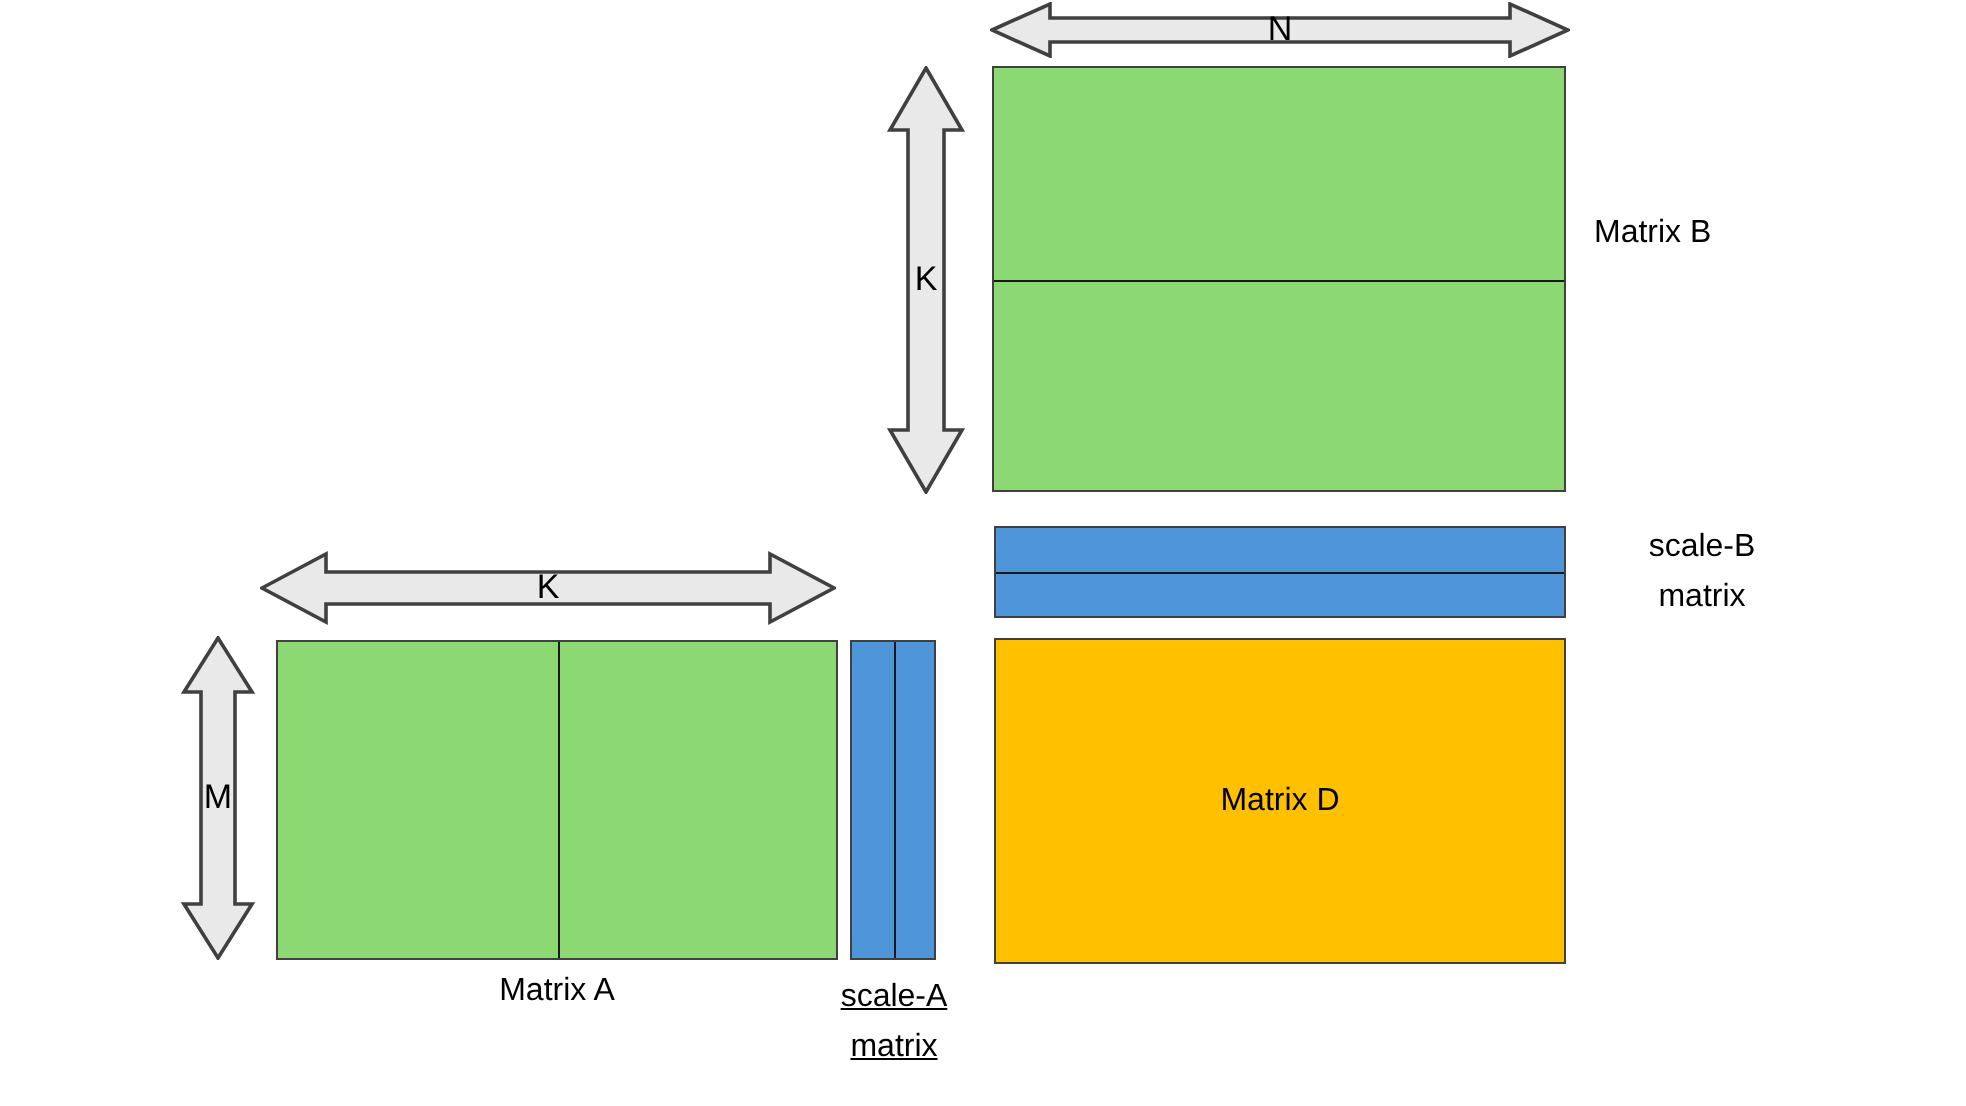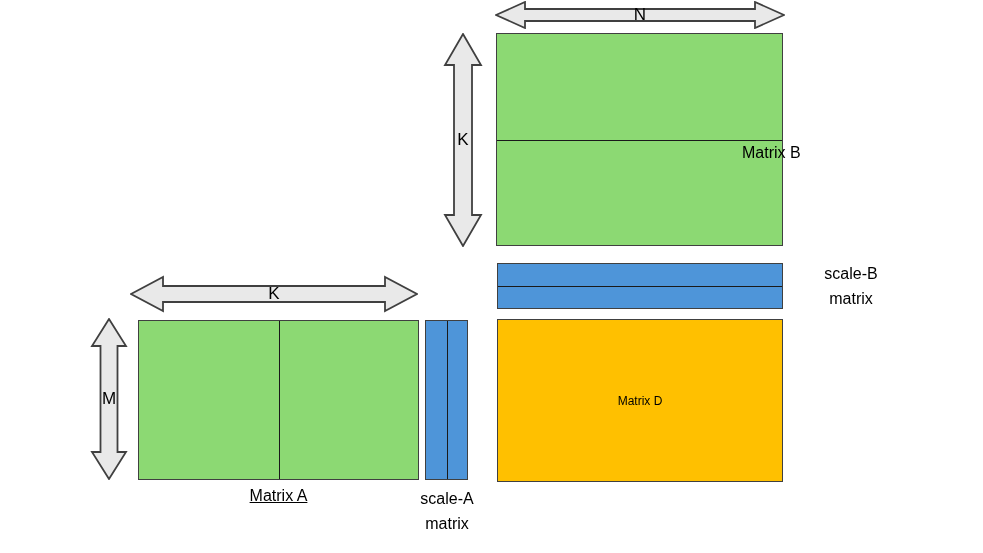--- a/index.html
+++ b/index.html
@@ -63,33 +63,32 @@
   .shape-label {
     position: absolute;
     font-size: 16px;
     color: var(--text);
     white-space: nowrap;
   }
   .shape-label.center {
     display: flex;
     align-items: center;
     justify-content: center;
-    text-decoration: underline;
   }
   .two-line {
     text-align: center;
     line-height: 25px;
   }
   .matrix-d-label {
     position: absolute;
     inset: 0;
     display: flex;
     align-items: center;
     justify-content: center;
-    font-size: 12px;
+    font-size: 16px;
   }
 </style>
 </head>
 <body>
 
 <div class="canvas">
 
   <div class="arrow-wrap" style="left:495px; top:1px; width:290px; height:28px;">
     <svg viewBox="0 0 290 28" preserveAspectRatio="none">
       <polygon points="1,14 30,1 30,8 260,8 260,1 289,14 260,27 260,20 30,20 30,27"></polygon>
@@ -100,21 +99,21 @@
   <div class="arrow-wrap" style="left:443px; top:33px; width:40px; height:214px;">
     <svg viewBox="0 0 40 214" preserveAspectRatio="none">
       <polygon points="20,1 38,32 29,32 29,182 38,182 20,213 2,182 11,182 11,32 2,32"></polygon>
     </svg>
     <span class="arrow-label">K</span>
   </div>
 
   <div class="rect green" style="left:496px; top:33px; width:287px; height:213px;">
     <div class="h-divider"></div>
   </div>
-  <span class="shape-label" style="left:742px; top:108px;margin-top:36px;">Matrix B</span>
+  <span class="shape-label" style="left:797px; top:108px;">Matrix B</span>
 
   <div class="rect blue" style="left:497px; top:263px; width:286px; height:46px;">
     <div class="h-divider"></div>
   </div>
   <div class="shape-label two-line" style="left:816px; top:261px; width:70px;">
     <div>scale-B</div>
     <div>matrix</div>
   </div>
 
   <div class="rect orange" style="left:497px; top:319px; width:286px; height:163px;">
@@ -136,18 +135,18 @@
   </div>
 
   <div class="rect green" style="left:138px; top:320px; width:281px; height:160px;">
     <div class="v-divider"></div>
   </div>
   <div class="shape-label center" style="left:138px; top:487px; width:281px;">Matrix A</div>
 
   <div class="rect blue" style="left:425px; top:320px; width:43px; height:160px;">
     <div class="v-divider"></div>
   </div>
-  <div class="shape-label two-line" style="left:412px; top:486px; width:70px;">
+  <div class="shape-label two-line" style="left:412px; top:486px; width:70px;text-decoration:underline;">
     <div>scale-A</div>
     <div>matrix</div>
   </div>
 
 </div>
 
 </body></html>

